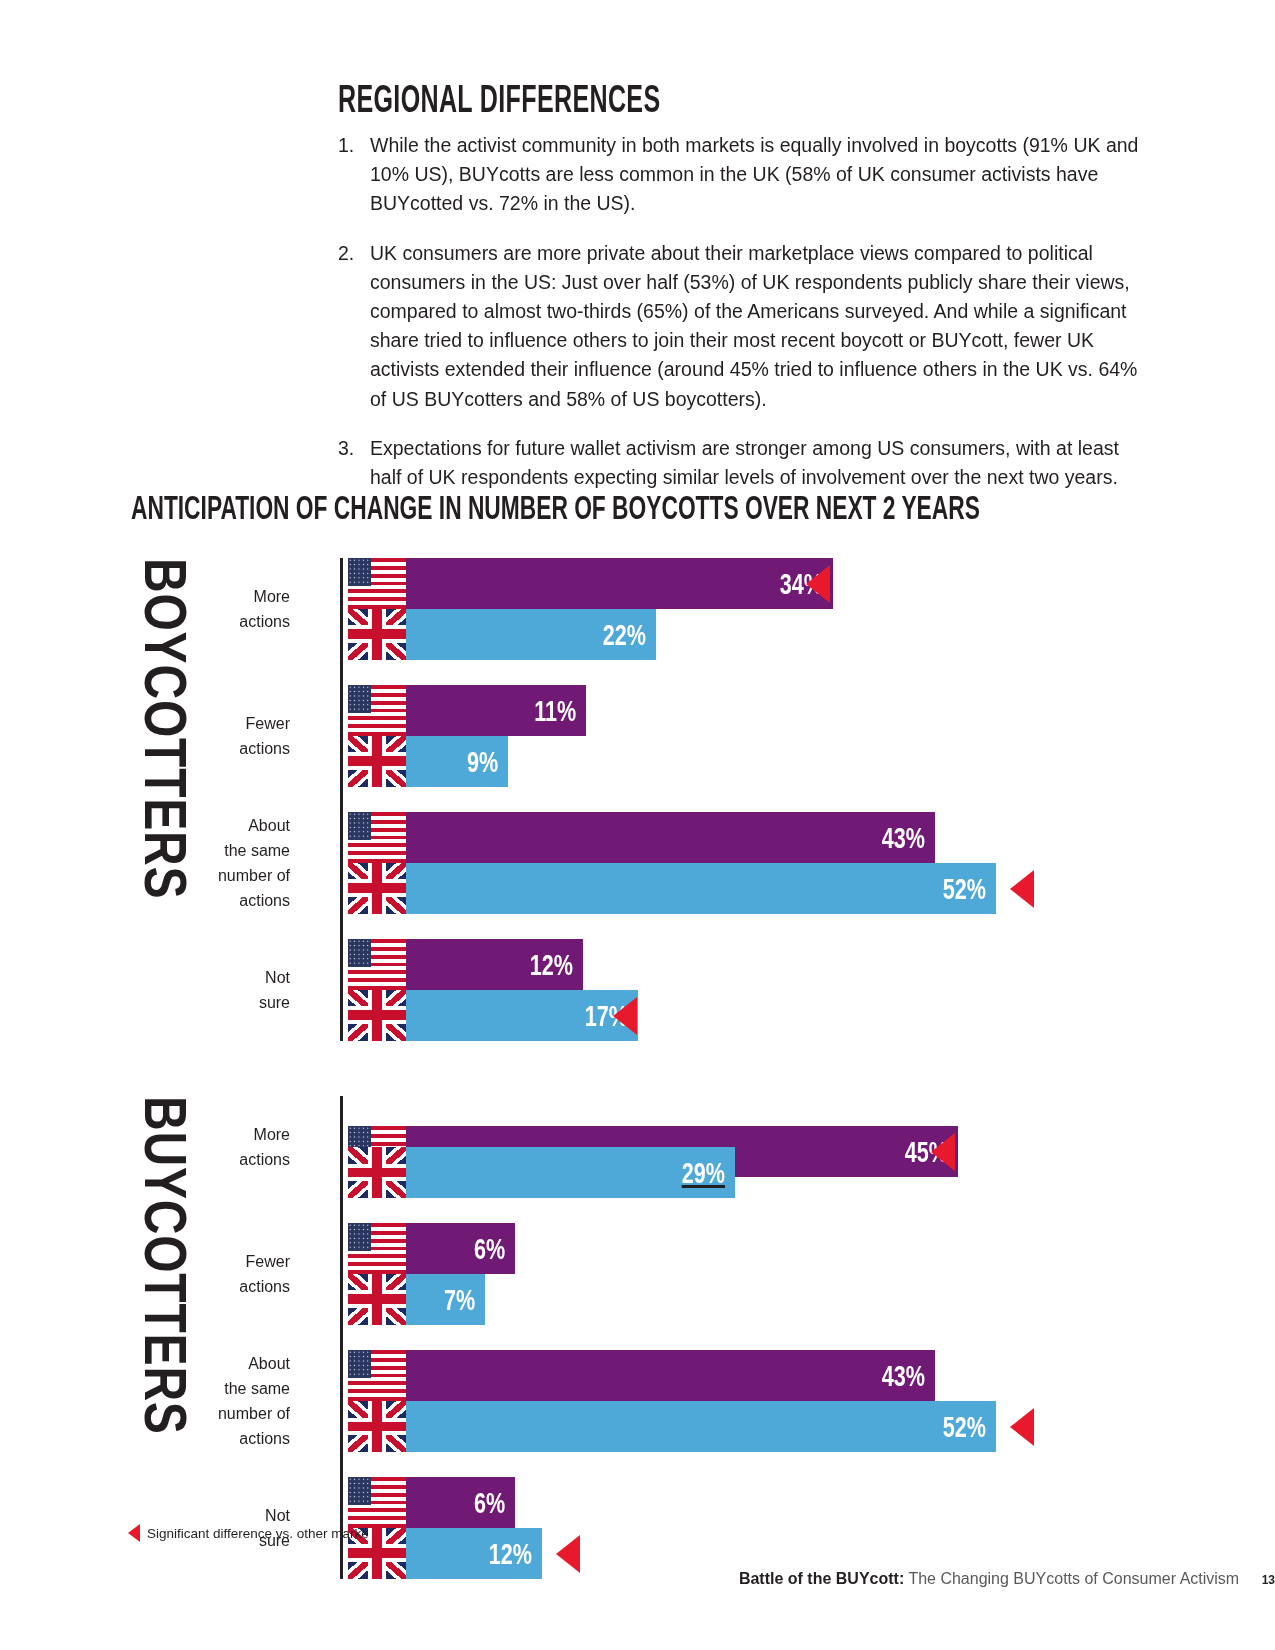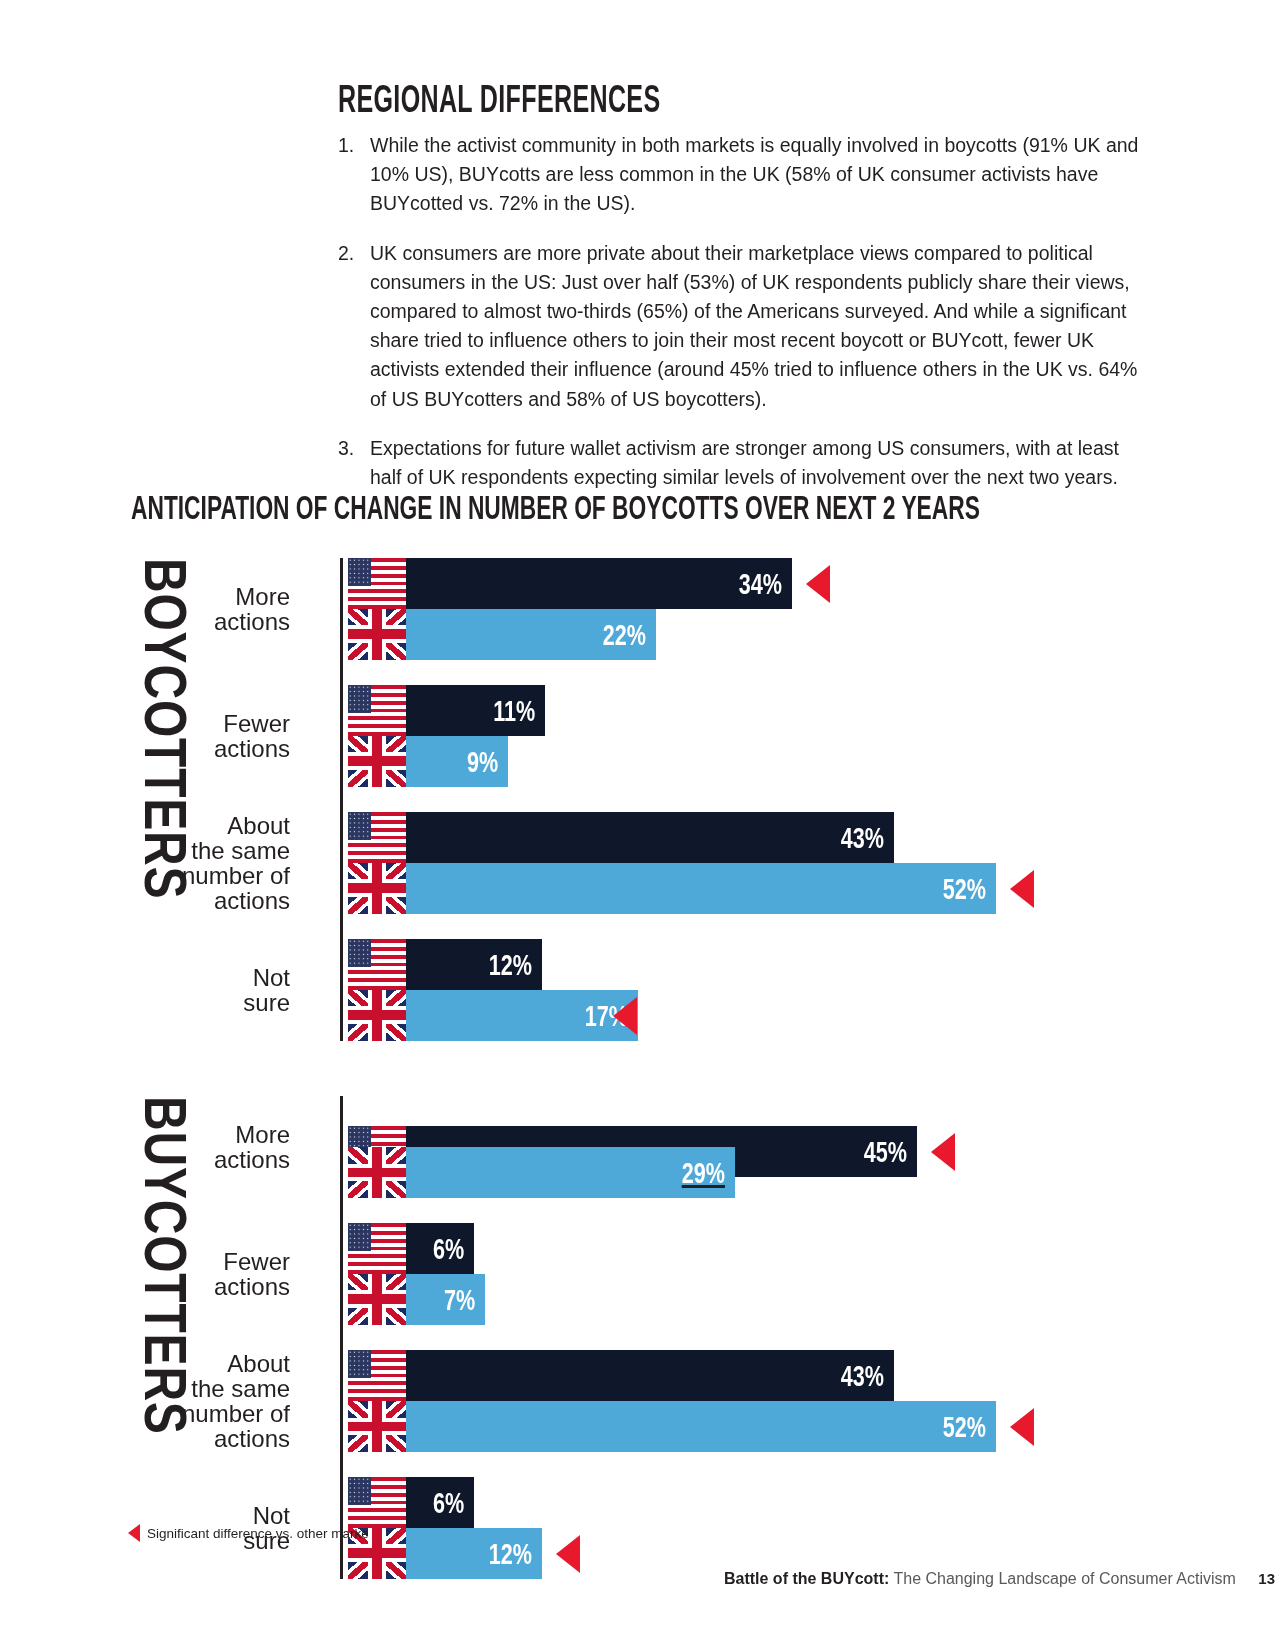--- a/index.html
+++ b/index.html
@@ -62,31 +62,31 @@
     font-family:"Liberation Sans Narrow","Liberation Sans",sans-serif;
     font-weight:bold;
     color:#231f20;
     white-space:nowrap;
     transform-origin:left top;
     letter-spacing:1px;
   }
   .cat-label{
     position:absolute;right:985px;
     text-align:right;
-    font-size:24px;line-height:25px;
+    font-size:16px;line-height:25px;
     color:#231f20;
     width:200px;
   }
   .row{position:absolute;left:348px;height:51px;display:flex;align-items:stretch;}
   .flag{width:58px;flex:0 0 58px;height:51px;position:relative;overflow:hidden;}
   .bar{
     position:relative;height:51px;
     display:flex;align-items:center;justify-content:flex-end;
   }
-  .bar.us{background:#0f172a;}
+  .bar.us{background:#701a75;padding-left:41px;}
   .bar.uk{background:#4fa9d8;}
   .bar-val{
     font-family:"Liberation Sans Narrow","Liberation Sans",sans-serif;
     font-weight:bold;font-size:30px;color:#ffffff;
     transform:scaleX(.72);transform-origin:right center;
     padding-right:14px;white-space:nowrap;
   }
   .arrow{
     position:absolute;top:50%;transform:translateY(-50%);
     width:0;height:0;
@@ -155,21 +155,21 @@
     margin-right:7px;
   }
   .legend-text{font-size:13.5px;color:#231f20;}
   .footer{
     position:absolute;left:0;top:1570px;width:1275px;
     text-align:right;padding-right:122px;
     font-size:16px;color:#58595b;
     white-space:nowrap;
   }
   .footer b{color:#231f20;font-weight:bold;}
-  .footer .pg{color:#231f20;font-weight:bold;margin-left:18px;font-size:15px;}
+  .footer .pg{color:#231f20;font-weight:bold;margin-left:18px;font-size:12px;}
 </style>
 </head>
 <body>
 
 <div class="page">
 
   <div class="heading">REGIONAL DIFFERENCES</div>
 
   <div class="bullets" id="bullets">
       <div class="bullet">
@@ -377,17 +377,17 @@
       <div class="vlabel" style="font-size: 60px; left: 200px; top: 538px; transform: rotate(90deg) scaleX(0.8); transform-origin: left top;">BUYCOTTERS</div>
     </div>
 
   <div class="legend">
     <span class="legend-arrow"></span>
     <span class="legend-text">Significant difference vs. other market</span>
   </div>
 
   <div class="footer">
     <b>Battle of the BUYcott:</b>
-    <span>The Changing Landscape of Consumer Activism</span>
+    <span>The Changing BUYcotts of Consumer Activism</span>
     <span class="pg">13</span>
   </div>
 
 </div>
 
 </body></html>

